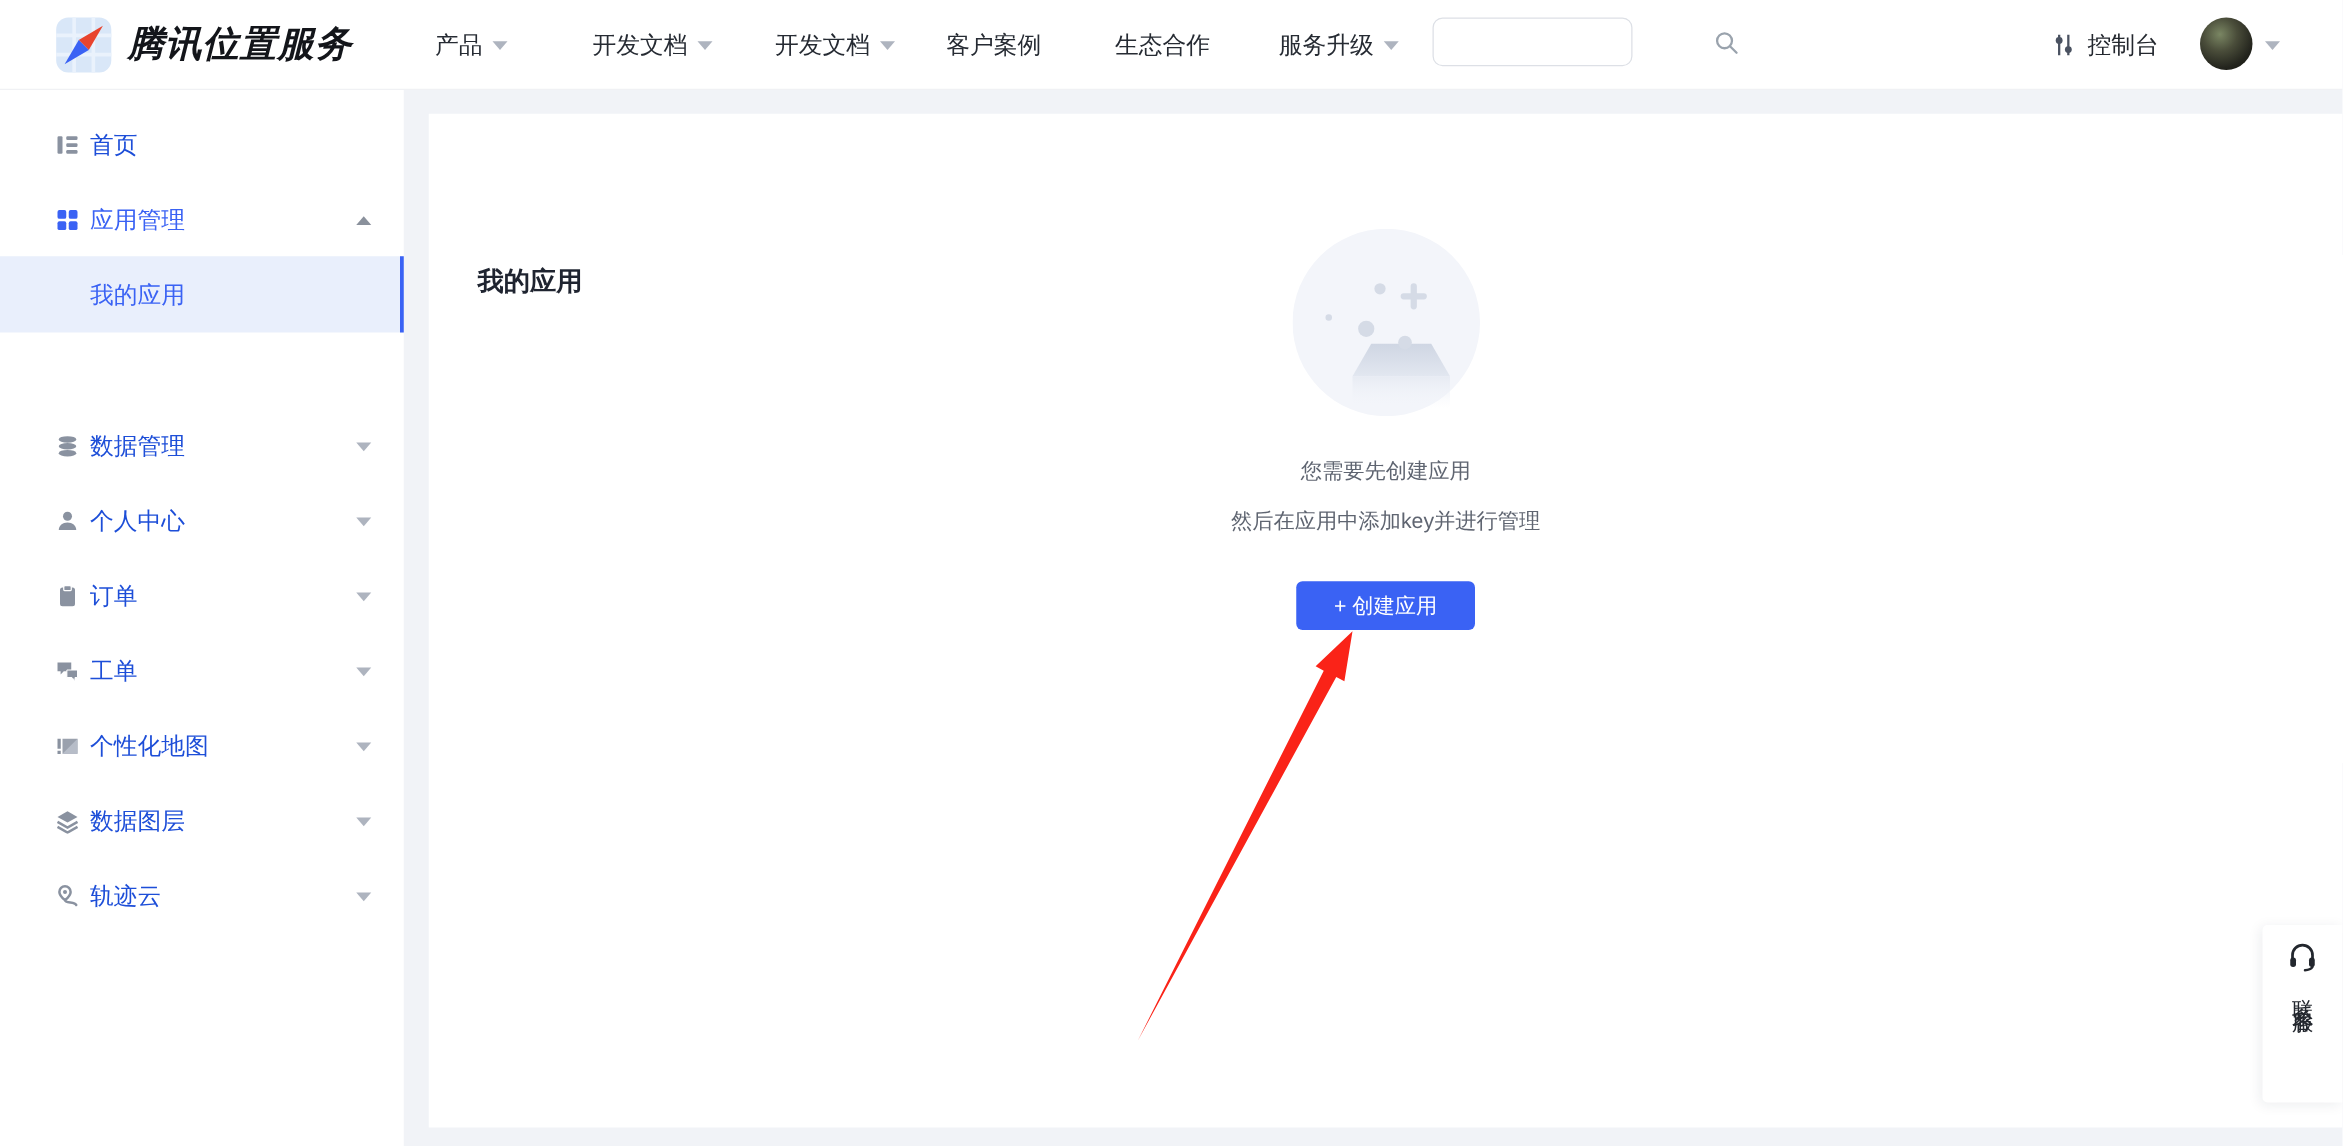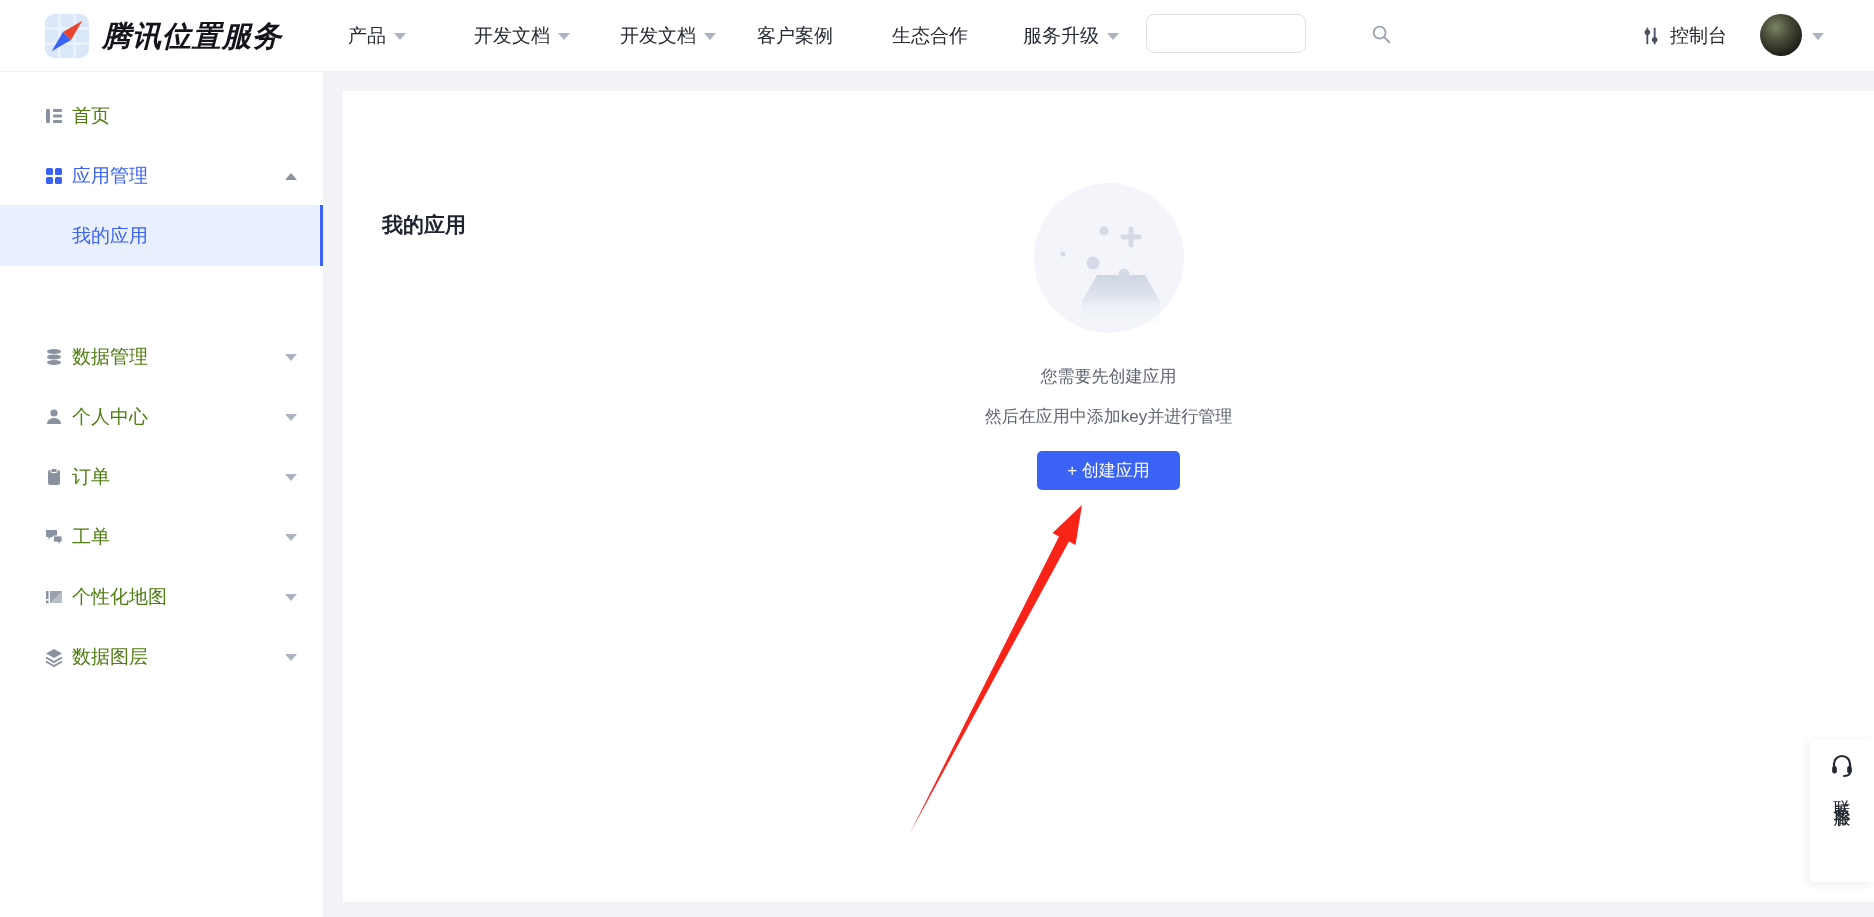--- a/index.html
+++ b/index.html
@@ -50,21 +50,21 @@
   }
   .avatar-caret { position:absolute; left:1812px; top:33px; }
 
   
   .sidebar {
     position:absolute; left:0; top:72px; width:323px; height:845px;
     background:#fff; z-index:9;
   }
   .side-item {
     position:absolute; left:0; width:323px; height:60px;
-    display:flex; align-items:center; cursor:pointer; font-size:19px; color:#4d7c0f;
+    display:flex; align-items:center; cursor:pointer; font-size:19px; color:#1d4ed8;
   }
   .side-item .s-icon { position:absolute; left:44px; top:50%; transform:translateY(-50%); width:20px; height:20px; }
   .side-item .s-label { position:absolute; left:72px; }
   .side-item .s-caret { position:absolute; right:26px; }
   .side-item.active-parent, .side-item.active-parent .s-label { color:#3a62f4; }
   .side-sub {
     position:absolute; left:0; width:323px; height:61px;
     background:#e9effc; border-right:3px solid #3a62f4;
     display:flex; align-items:center; cursor:pointer;
   }
@@ -79,21 +79,21 @@
     position:absolute; left:39px; top:120px; font-size:21px; font-weight:bold; color:#1f2430;
   }
   .empty-state {
     position:absolute; left:50%; top:92px; transform:translateX(-50%);
     display:flex; flex-direction:column; align-items:center; width:600px;
   }
   .empty-illus { width:150px; height:150px; }
   .empty-line1 { margin-top:32px; font-size:17px; color:#5f6571; }
   .empty-line2 { margin-top:17px; font-size:17px; color:#5f6571; }
   .create-btn {
-    margin-top:23px; width:143px; height:39px; border:none; border-radius:5px;
+    margin-top:37px; width:143px; height:39px; border:none; border-radius:5px;
     background:#3a62f4; color:#fff; font-size:17px; cursor:pointer;
     font-family:"Liberation Sans","DejaVu Sans",sans-serif;
   }
   .arrow-overlay { position:absolute; left:0; top:0; width:1874px; height:917px; z-index:5; pointer-events:none; }
 
   
   .contact-widget {
     position:absolute; right:0; top:740px; width:64px; height:142px;
     background:#fff; box-shadow:-2px 2px 10px rgba(30,40,70,0.08);
     border-radius:4px 0 0 4px; z-index:12; cursor:pointer;
@@ -245,20 +245,29 @@
     <div class="side-item" style="top:555px">
       <svg class="s-icon" viewBox="0 0 20 20">
         <polygon points="10,2 18,6.5 10,11 2,6.5" fill="#8a92a0"></polygon>
         <polyline points="2,10.5 10,15 18,10.5" fill="none" stroke="#8a92a0" stroke-width="2"></polyline>
         <polyline points="2,14.5 10,19 18,14.5" fill="none" stroke="#8a92a0" stroke-width="2"></polyline>
       </svg>
       <span class="s-label">数据图层</span>
       <span class="s-caret caret-down"></span>
     </div>
 
+    <div class="side-item" style="top:615px">
+      <svg class="s-icon" viewBox="0 0 20 20">
+        <path d="M8 2a4.5 4.5 0 0 1 4.5 4.5C12.5 9.5 8 13 8 13S3.5 9.5 3.5 6.5A4.5 4.5 0 0 1 8 2z" fill="none" stroke="#8a92a0" stroke-width="2"></path>
+        <circle cx="8" cy="6.5" r="1.6" fill="#8a92a0"></circle>
+        <path d="M8 13c0 3 8 1 9 4" fill="none" stroke="#8a92a0" stroke-width="2" stroke-linecap="round"></path>
+      </svg>
+      <span class="s-label">轨迹云</span>
+      <span class="s-caret caret-down"></span>
+    </div>
   </div>
 
   <div class="content-card">
     <div class="page-title">我的应用</div>
 
     <div class="empty-state">
       <svg class="empty-illus" viewBox="0 0 150 150">
         <defs>
           <linearGradient id="boxFront" x1="0" y1="0" x2="0" y2="1">
             <stop offset="0" stop-color="#e7ebf3"></stop>

